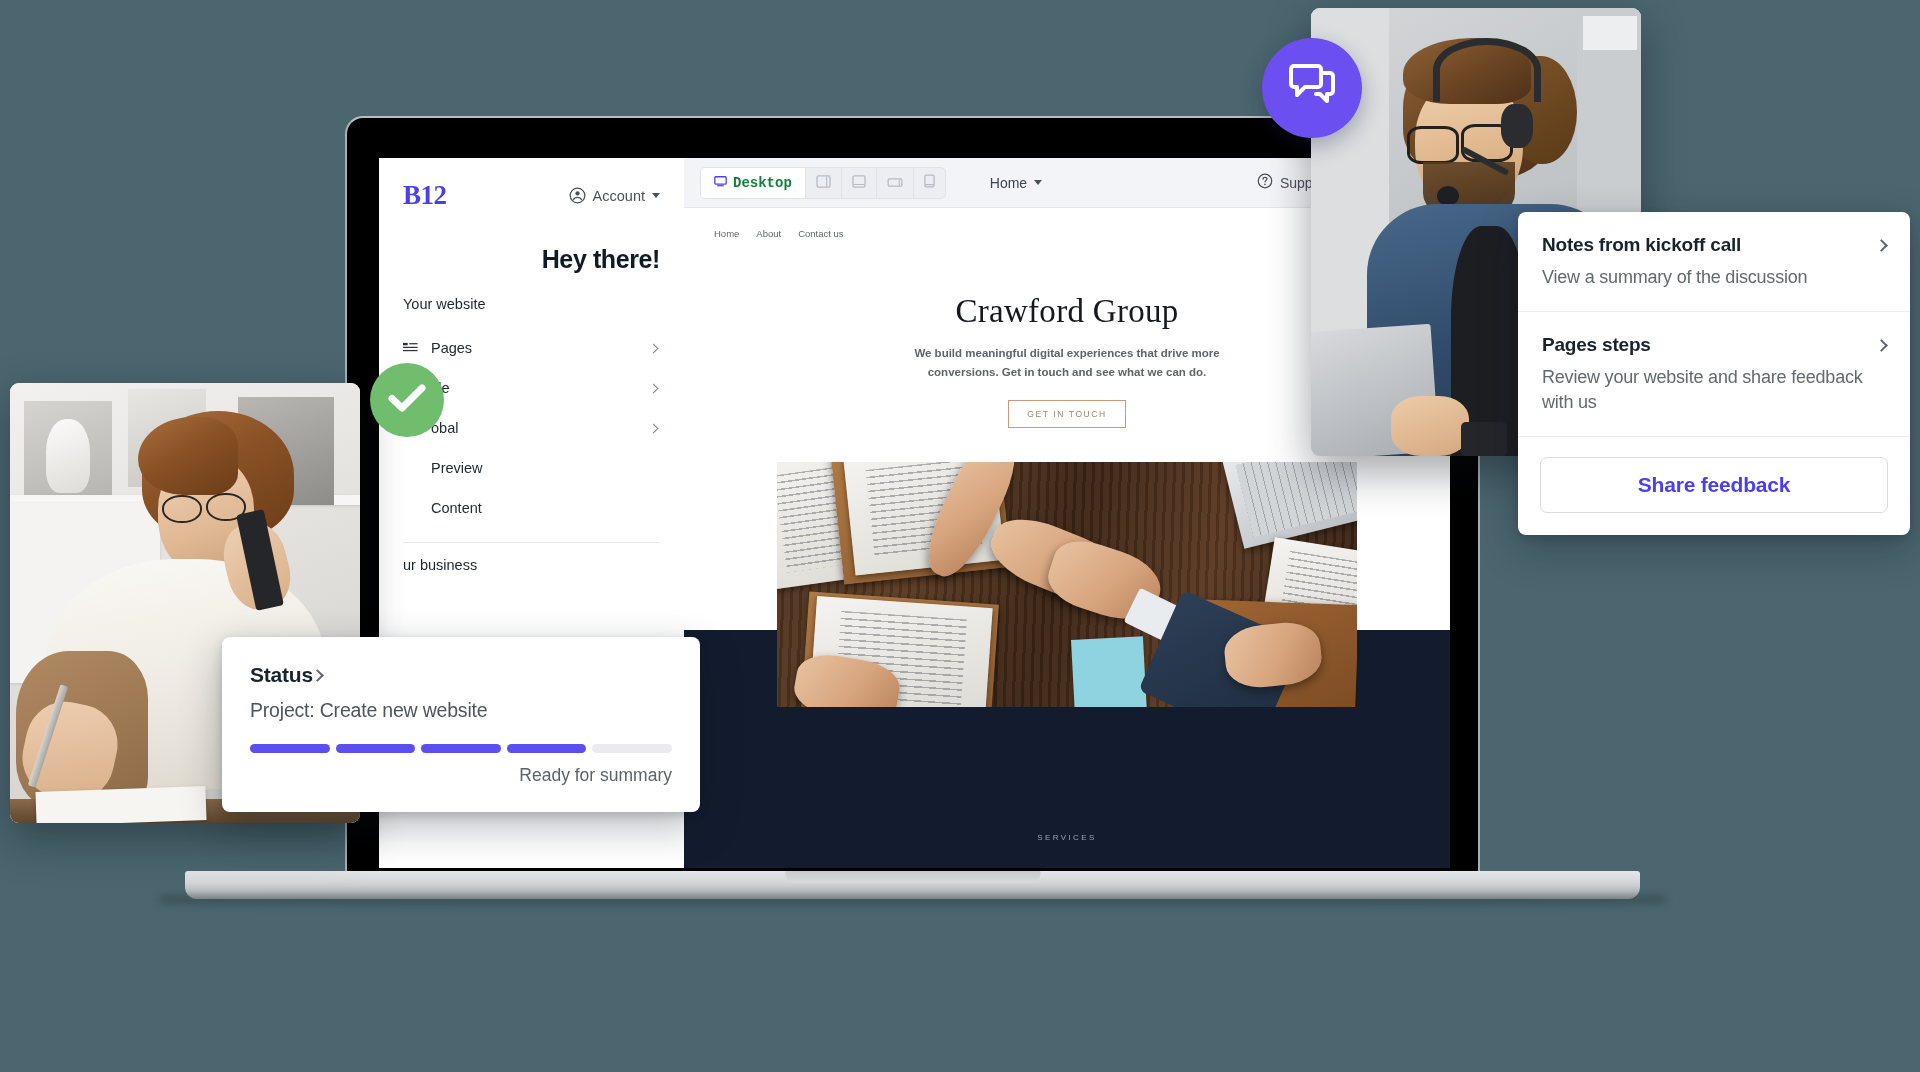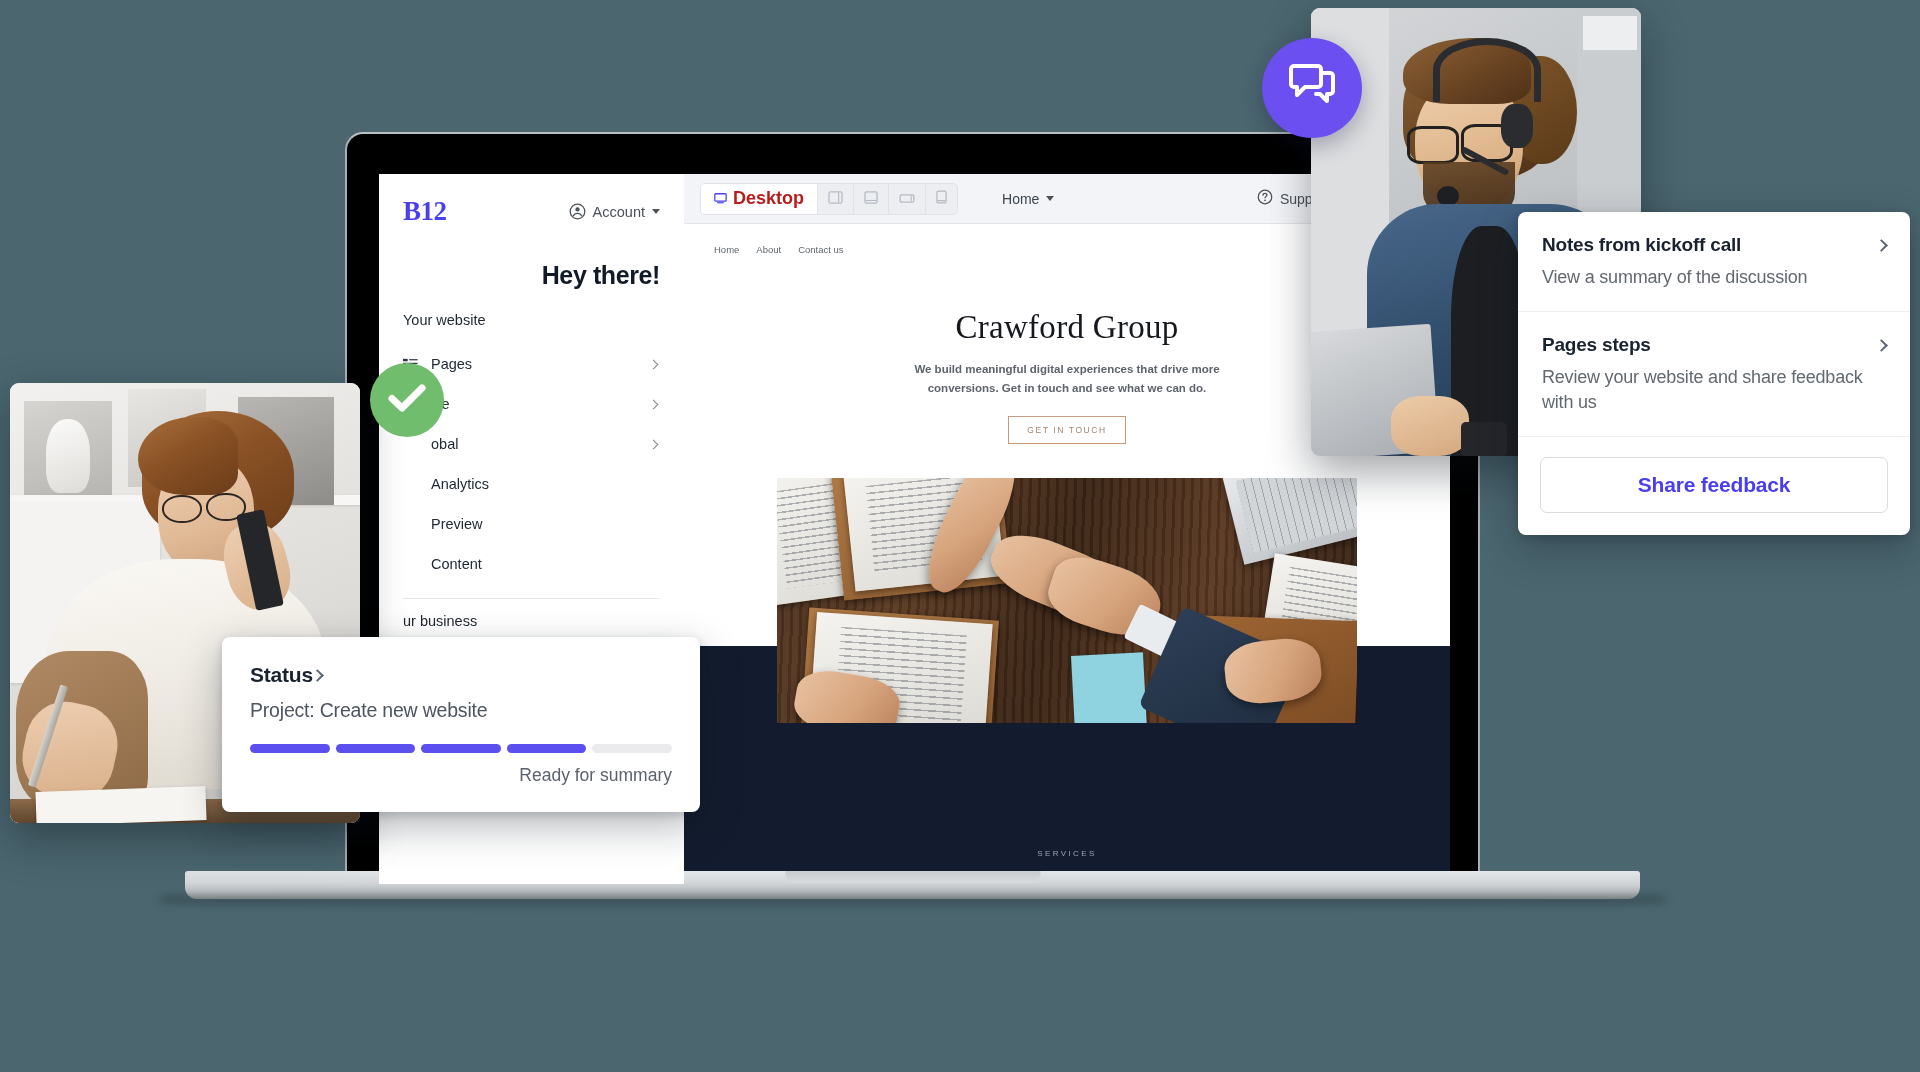--- a/index.html
+++ b/index.html
@@ -28,21 +28,21 @@
     position: absolute;
     left: 345px;
     top: 116px;
     width: 1135px;
     height: 772px;
   }
 
   .laptop-lid {
     position: absolute;
     left: 0;
-    top: 16px;
+    top: 0;
     width: 1135px;
     height: 760px;
     background: #000000;
     border-radius: 18px 18px 4px 4px;
     border-top: 2px solid #b9bfc2;
     border-left: 2px solid #a9b0b4;
     border-right: 2px solid #a9b0b4;
     overflow: hidden;
   }
 
@@ -216,24 +216,25 @@
     justify-content: center;
     gap: 6px;
     padding: 0 10px;
     border-right: 1px solid #dfe2e7;
     cursor: pointer;
     color: #a7adb8;
   }
   .device-btn:last-child { border-right: none; }
   .device-btn.active {
     background: #ffffff;
-    color: #b91c1c;
+    color: #15803d;
     font-weight: bold;
-    font-size: 18px;
+    font-size: 14px;
     padding: 0 13px;
+    font-family: Liberation Mono, monospace;
   }
 
   .page-select {
     display: flex;
     align-items: center;
     gap: 7px;
     font-size: 14px;
     color: #3c444e;
     margin-left: 30px;
     cursor: pointer;
@@ -677,23 +678,20 @@
               <span class="nav-label">Pages</span>
               <span class="nav-chevron"></span>
             </li>
             <li class="nav-item no-icon">
               <span class="nav-label">yle</span>
               <span class="nav-chevron"></span>
             </li>
             <li class="nav-item no-icon">
               <span class="nav-label">obal</span>
               <span class="nav-chevron"></span>
-            </li>
-            <li class="nav-item no-icon">
-              <span class="nav-label">Analytics</span>
             </li>
             <li class="nav-item no-icon">
               <span class="nav-label">Preview</span>
             </li>
             <li class="nav-item no-icon">
               <span class="nav-label">Content</span>
             </li>
           </ul>
 
           <div class="sidebar-divider"></div>

